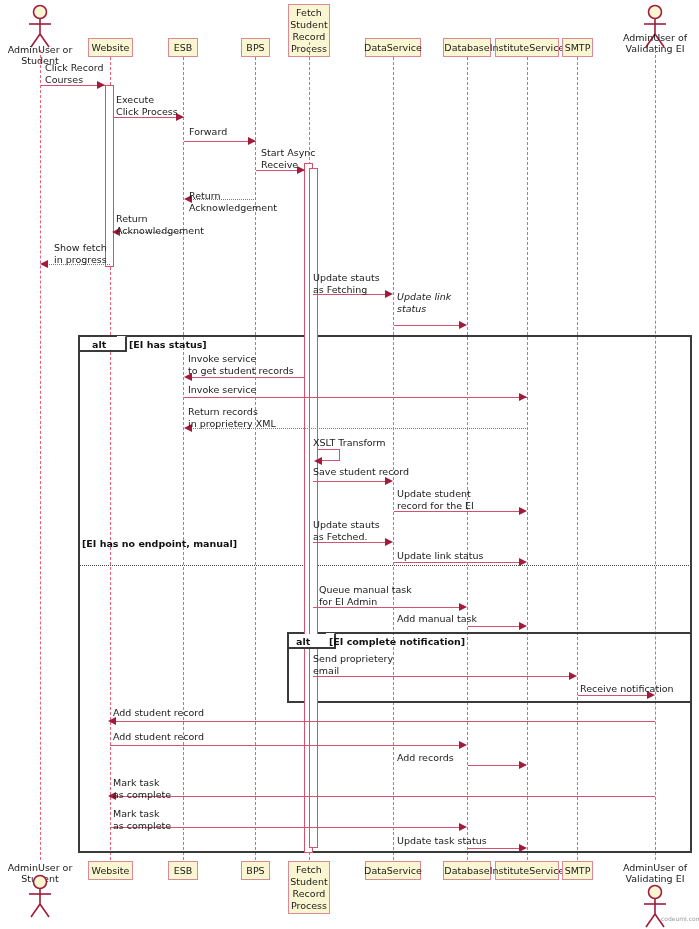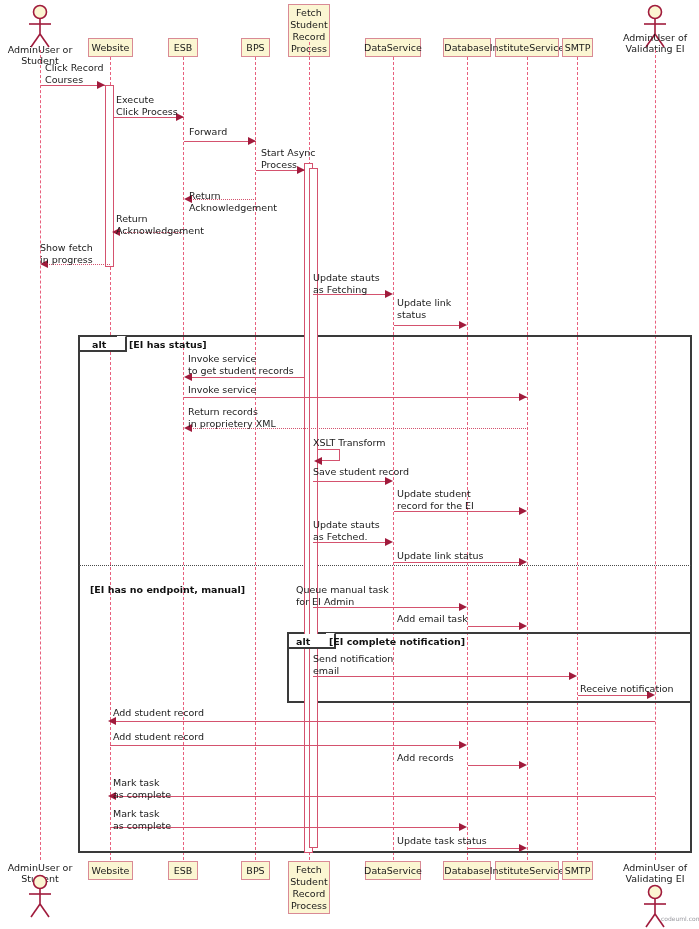--- a/index.html
+++ b/index.html
@@ -212,21 +212,21 @@
   <div class="actor-label" style="left:615px; top:32px; width:80px;">AdminUser of
 Validating EI</div>
 
   <div class="frag" style="left:78px; top:335px; width:614px; height:518px;"></div>
   <div class="frag-tab" style="left:80px; top:337px; width:47px;">
     <span class="frag-tab-clip"></span>
   </div>
   <div class="frag-op" style="left:92px; top:339px;">alt</div>
   <div class="frag-guard" style="left:129px; top:339px;">[EI has status]</div>
   <div class="frag-sep" style="left:79px; top:565px; width:612px;"></div>
-  <div class="frag-guard" style="left:82px; top:584px;margin-left:8px;">[EI has no endpoint, manual]</div>
+  <div class="frag-guard" style="left:82px; top:538px;">[EI has no endpoint, manual]</div>
 
   <div class="frag" style="left:287px; top:632px; width:405px; height:71px;"></div>
   <div class="frag-tab" style="left:289px; top:634px; width:47px;">
     <span class="frag-tab-clip"></span>
   </div>
   <div class="frag-op" style="left:296px; top:636px;">alt</div>
   <div class="frag-guard" style="left:329px; top:636px;">[EI complete notification]</div>
 
   <div class="activation" style="left:105px; top:85px; width:9px; height:182px;"></div>
   <div class="activation" style="left:304px; top:163px; width:9px; height:690px;"></div>
@@ -240,45 +240,45 @@
   <div class="msglabel" style="left:116px; top:94px;">Execute
 Click Process</div>
   <div class="msg" style="left:114px; top:117px; width:70px;"></div>
   <div class="arrowhead right" style="left:176px; top:113px;"></div>
 
   <div class="msglabel" style="left:189px; top:126px;">Forward</div>
   <div class="msg" style="left:184px; top:141px; width:72px;"></div>
   <div class="arrowhead right" style="left:248px; top:137px;"></div>
 
   <div class="msglabel" style="left:261px; top:147px;">Start Async
-Process</div>
+Receive</div>
   <div class="msg" style="left:256px; top:170px; width:49px;"></div>
   <div class="arrowhead right" style="left:297px; top:166px;"></div>
 
   <div class="msglabel" style="left:189px; top:190px;">Return
 Acknowledgement</div>
   <div class="msg dashed" style="left:186px; top:199px; width:70px;"></div>
   <div class="arrowhead left" style="left:184px; top:195px;"></div>
 
   <div class="msglabel" style="left:116px; top:213px;">Return
 Acknowledgement</div>
   <div class="msg dashed" style="left:116px; top:232px; width:68px;"></div>
   <div class="arrowhead left" style="left:112px; top:228px;"></div>
 
-  <div class="msglabel" style="left:40px; top:242px;">Show fetch
+  <div class="msglabel" style="left:54px; top:242px;">Show fetch
 in progress</div>
   <div class="msg dashed" style="left:44px; top:264px; width:66px;"></div>
   <div class="arrowhead left" style="left:40px; top:260px;"></div>
 
   <div class="msglabel" style="left:313px; top:272px;">Update stauts
 as Fetching</div>
   <div class="msg" style="left:313px; top:294px; width:73px;"></div>
   <div class="arrowhead right" style="left:385px; top:290px;"></div>
 
-  <div class="msglabel" style="left:397px; top:297px;">Update link
+  <div class="msglabel" style="left:397px; top:291px;font-style:italic;">Update link
 status</div>
   <div class="msg" style="left:394px; top:325px; width:66px;"></div>
   <div class="arrowhead right" style="left:459px; top:321px;"></div>
 
   <div class="msglabel" style="left:188px; top:353px;">Invoke service
 to get student records</div>
   <div class="msg" style="left:186px; top:377px; width:118px;"></div>
   <div class="arrowhead left" style="left:184px; top:373px;"></div>
 
   <div class="msglabel" style="left:188px; top:384px;">Invoke service</div>
@@ -305,30 +305,30 @@
 
   <div class="msglabel" style="left:313px; top:519px;">Update stauts
 as Fetched.</div>
   <div class="msg" style="left:313px; top:542px; width:73px;"></div>
   <div class="arrowhead right" style="left:385px; top:538px;"></div>
 
   <div class="msglabel" style="left:397px; top:550px;">Update link status</div>
   <div class="msg" style="left:394px; top:562px; width:126px;"></div>
   <div class="arrowhead right" style="left:519px; top:558px;"></div>
 
-  <div class="msglabel" style="left:296px; top:584px;">Queue manual task
+  <div class="msglabel" style="left:319px; top:584px;">Queue manual task
 for EI Admin</div>
   <div class="msg" style="left:313px; top:607px; width:147px;"></div>
   <div class="arrowhead right" style="left:459px; top:603px;"></div>
 
-  <div class="msglabel" style="left:397px; top:613px;">Add email task</div>
+  <div class="msglabel" style="left:397px; top:613px;">Add manual task</div>
   <div class="msg" style="left:468px; top:626px; width:52px;"></div>
   <div class="arrowhead right" style="left:519px; top:622px;"></div>
 
-  <div class="msglabel" style="left:313px; top:653px;">Send notification
+  <div class="msglabel" style="left:313px; top:653px;">Send proprietery
 email</div>
   <div class="msg" style="left:313px; top:676px; width:257px;"></div>
   <div class="arrowhead right" style="left:569px; top:672px;"></div>
 
   <div class="msglabel" style="left:580px; top:683px;">Receive notification</div>
   <div class="msg" style="left:578px; top:695px; width:70px;"></div>
   <div class="arrowhead right" style="left:647px; top:691px;"></div>
 
   <div class="msglabel" style="left:113px; top:707px;">Add student record</div>
   <div class="msg" style="left:112px; top:721px; width:543px;"></div>

